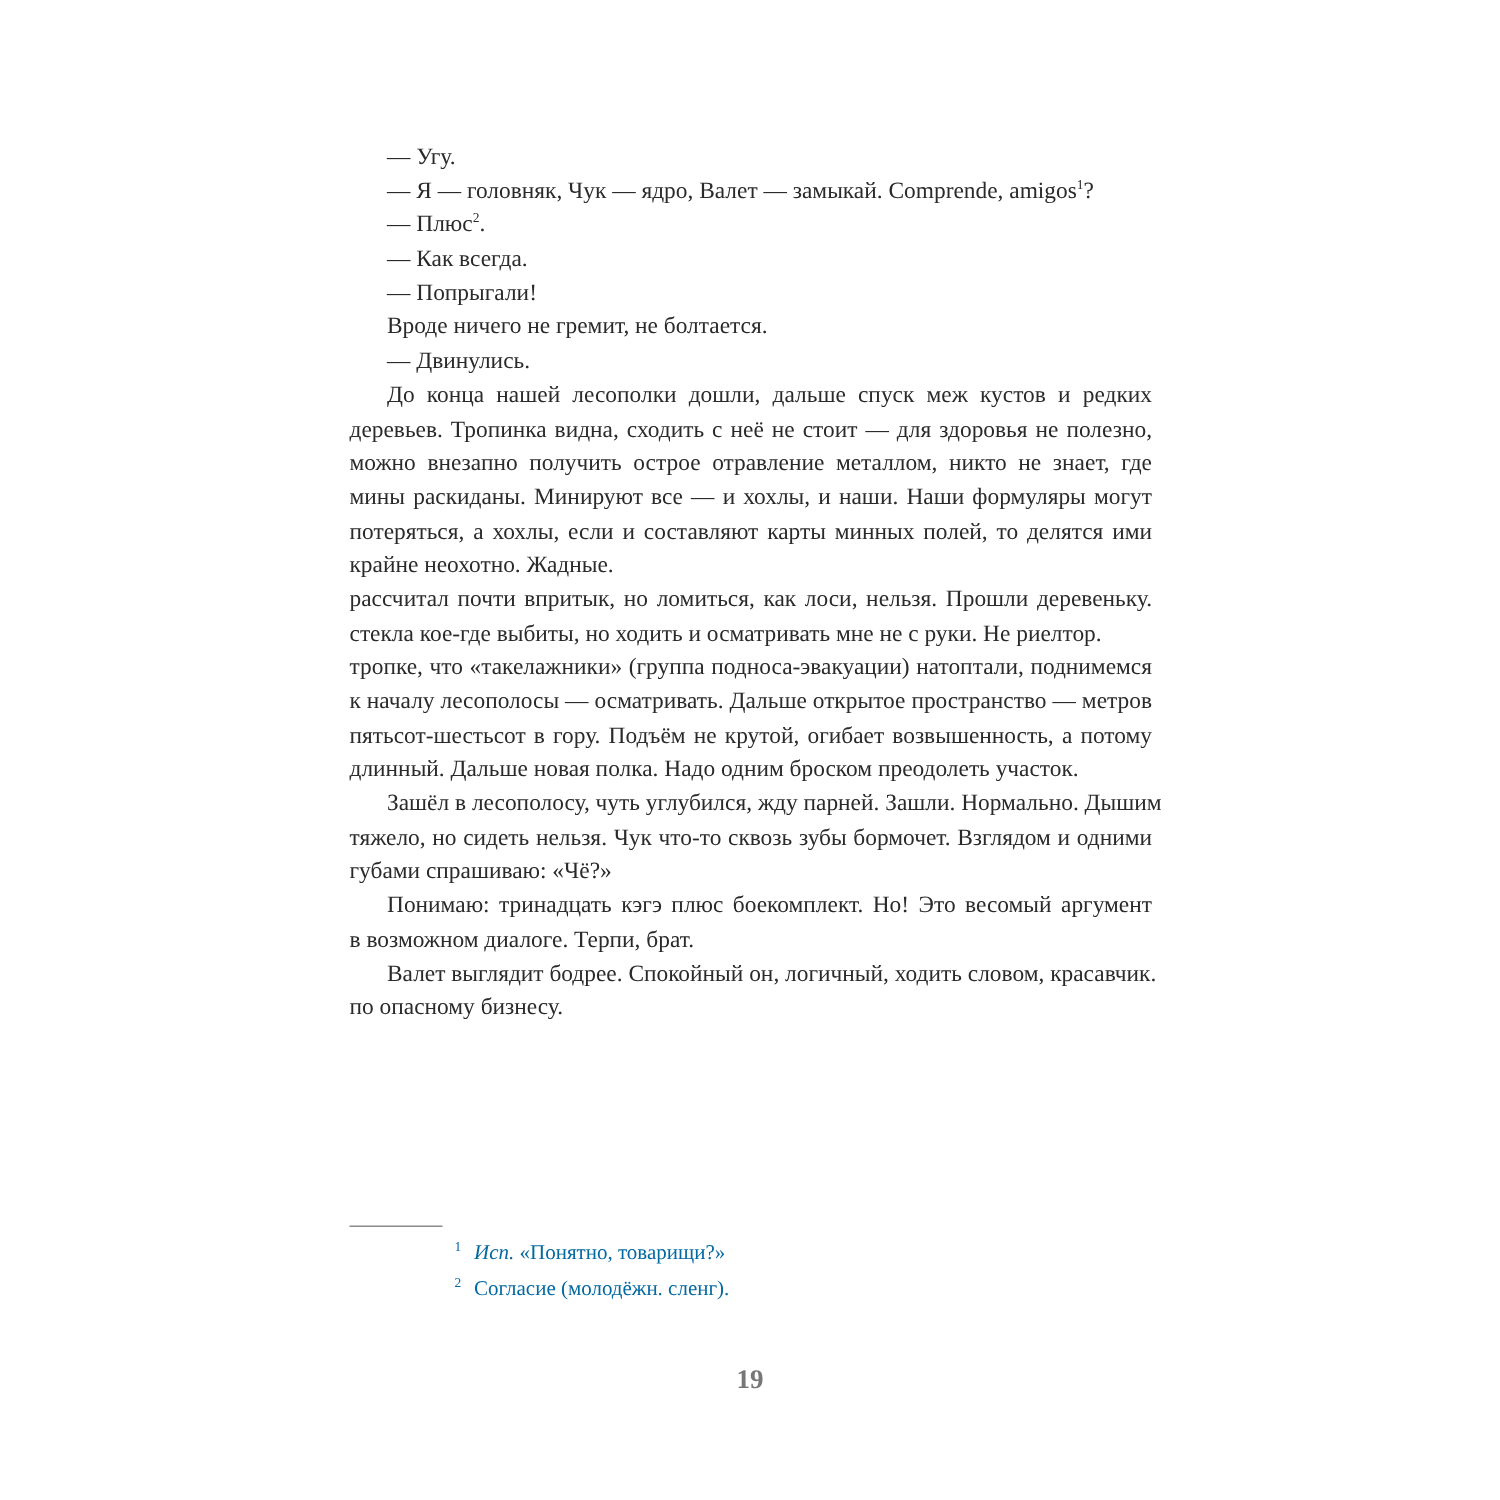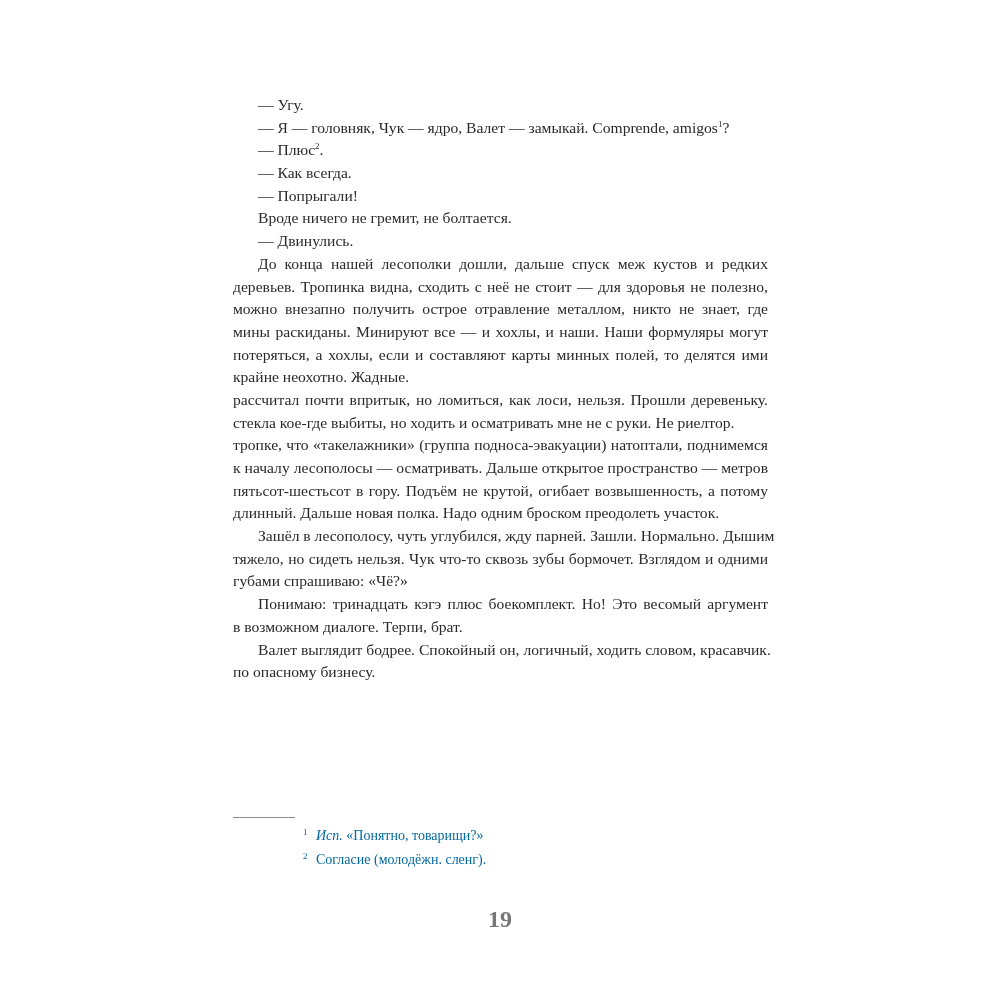--- a/index.html
+++ b/index.html
@@ -29,21 +29,21 @@
       position: absolute; left: 258px; top: 824px; width: 500px;
       font-family: "Liberation Serif", "DejaVu Serif", serif;
       font-size: 14px; color: #0369a1; margin-left: 45px;
     }
     .fn { display: block; height: 24px; line-height: 24px; white-space: nowrap; }
     .fn-num { display: inline-block; width: 13px; font-size: 9px; vertical-align: 5px; line-height: 0; }
     .fn-italic { font-style: italic; }
     .page-number {
       position: absolute; left: 0; width: 1000px; top: 907px; text-align: center;
       font-family: "Liberation Serif", "DejaVu Serif", serif;
-      font-size: 24px; font-weight: bold; color: #777777; line-height: 24px;
+      font-size: 18px; font-weight: bold; color: #777777; line-height: 24px;
     }
   </style>
 </head>
 <body>
 
 <div class="page">
   <div class="text-column">
 
     <div class="para">
       <span class="line indent last">— Угу.</span>

